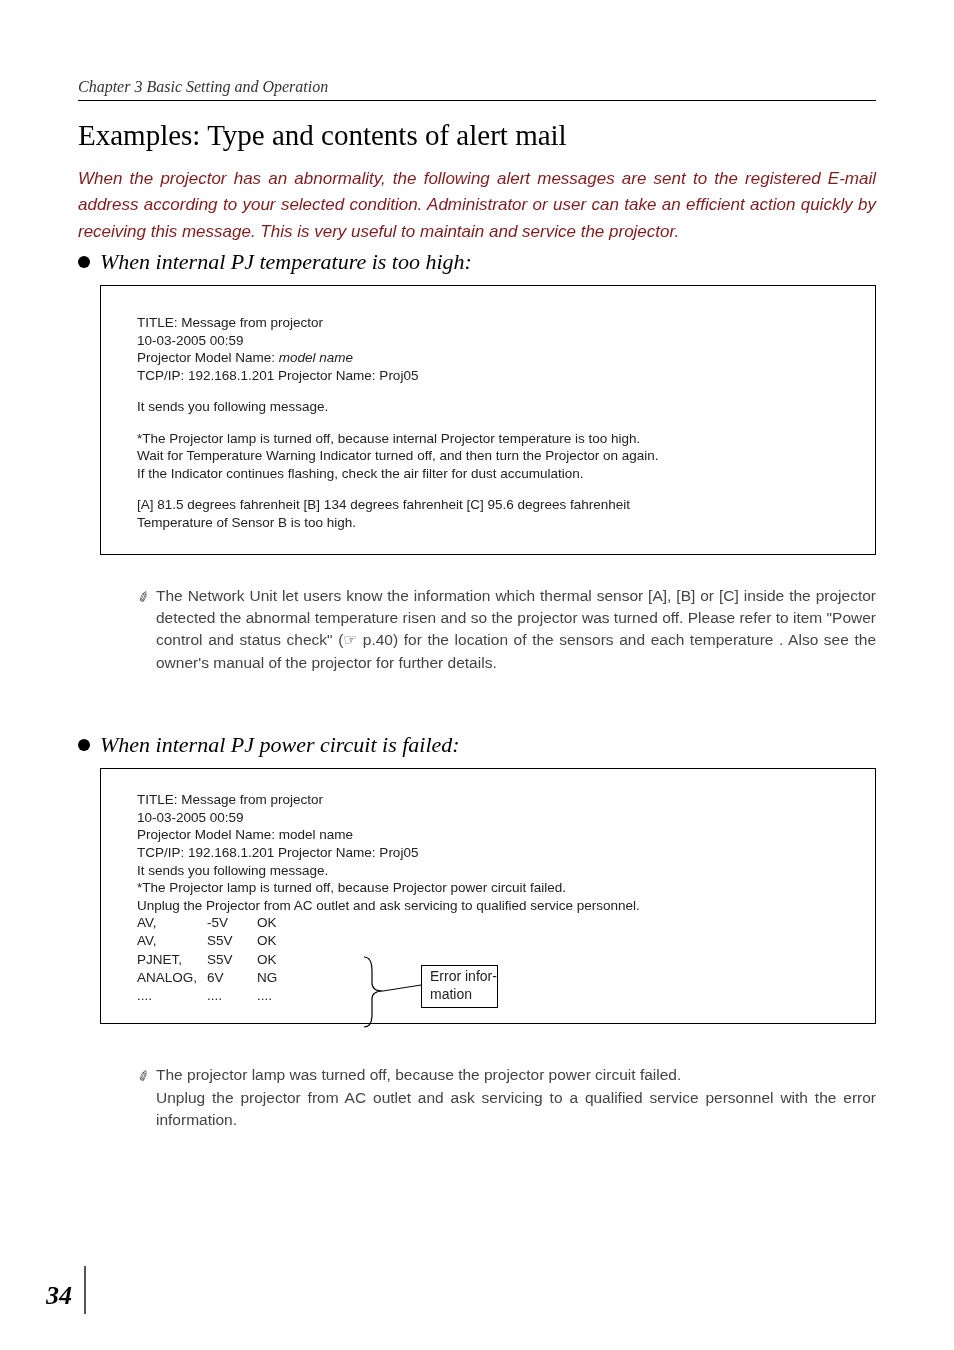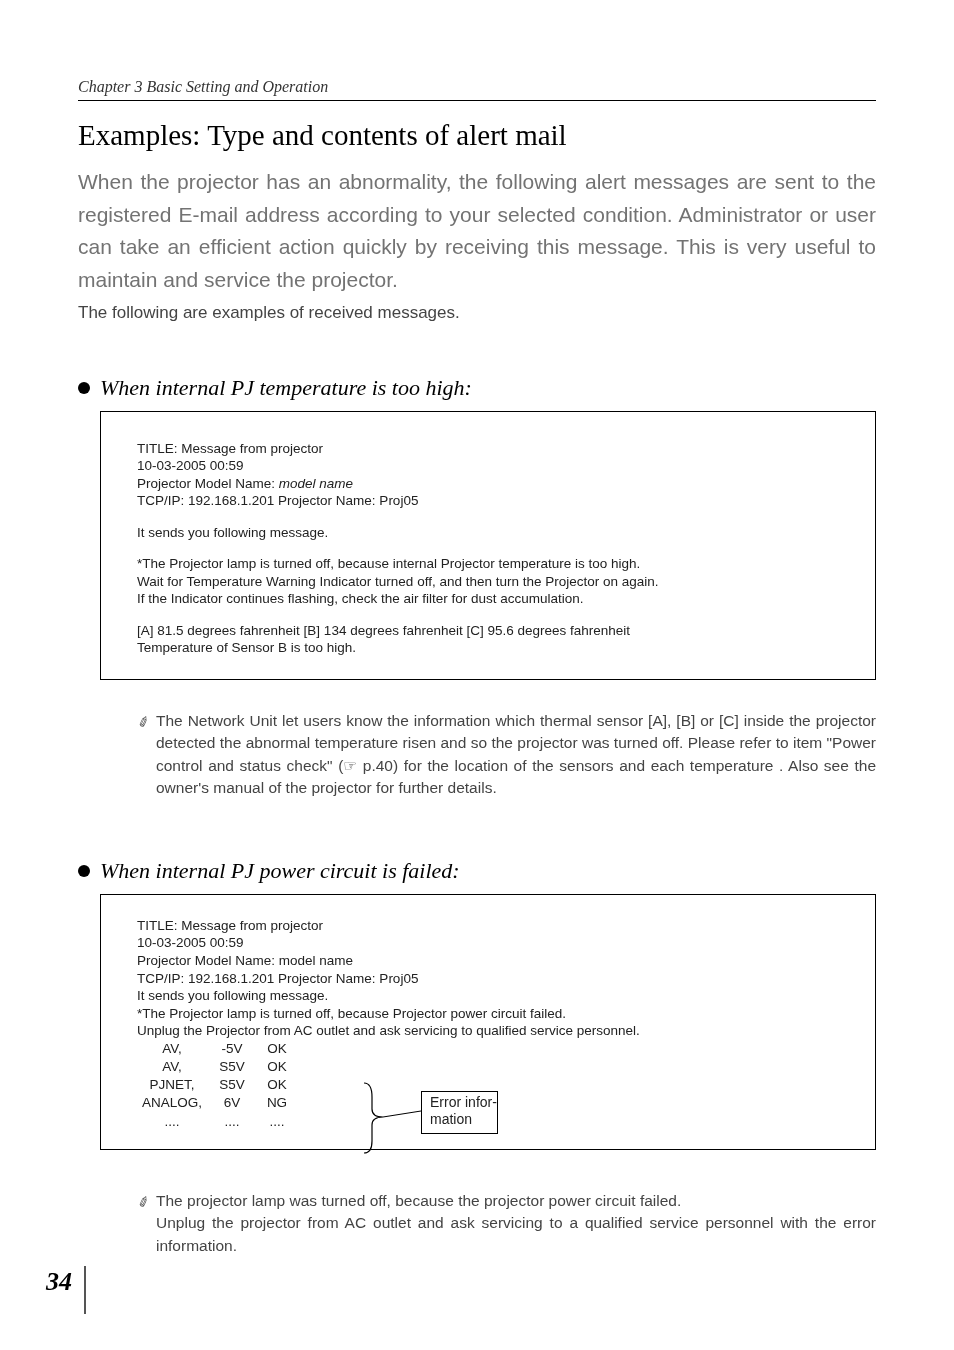--- a/index.html
+++ b/index.html
@@ -24,25 +24,26 @@
     padding-bottom: 4px;
     margin-bottom: 18px;
   }
   .main-title {
     font-family: Georgia, "Times New Roman", serif;
     font-size: 29px;
     font-weight: 400;
     margin-bottom: 14px;
   }
   .intro-para {
-    font-size: 21px;
+    font-size: 17px;
     line-height: 1.55;
     text-align: justify;
-    color: #737373;
+    color: #7f1d1d;
     margin-bottom: 4px;
+    font-style: italic;
   }
   .following-line {
     font-size: 17px;
     line-height: 1.55;
     color: #444;
     margin-bottom: 48px;
   }
   .section-heading {
     font-family: Georgia, "Times New Roman", serif;
     font-size: 22px;
@@ -102,21 +103,20 @@
     line-height: 1.3;
     color: #222;
     margin-bottom: 40px;
     position: relative;
   }
   .power-table {
     display: grid;
     grid-template-columns: 70px 50px 40px;
     font-size: 13.5px;
     line-height: 1.35;
-    text-align: center;
   }
   .callout-wrap {
     position: absolute;
     left: 258px;
     top: 184px;
     width: 200px;
     height: 72px;
   }
   .callout-box {
     position: absolute;
@@ -129,21 +129,21 @@
     background: #fff;
   }
   .brace-svg {
     position: absolute;
     left: 0;
     top: 0;
   }
   .page-num {
     position: absolute;
     left: 46px;
-    bottom: 53px;
+    bottom: 39px;
     font-family: Georgia, "Times New Roman", serif;
     font-style: italic;
     font-weight: bold;
     font-size: 26px;
   }
   .page-num-bar {
     position: absolute;
     left: 84px;
     bottom: 36px;
     width: 2px;
@@ -153,21 +153,20 @@
 </style>
 </head>
 <body>
 
 <div class="page">
   <div class="chapter-header">Chapter 3 Basic Setting and Operation</div>
 
   <h1 class="main-title">Examples: Type and contents of alert mail</h1>
 
   <p class="intro-para">When the projector has an abnormality, the following alert messages are sent to the registered E-mail address according to your selected condition. Administrator or user can take an efficient action quickly by receiving this message. This is very useful to maintain and service the projector.</p>
-  <p class="following-line">The following are examples of received messages.</p>
 
   <h2 class="section-heading">
     <span class="bullet"></span>
     <span>When internal PJ temperature is too high:</span>
   </h2>
 
   <div class="msg-box">
     <div class="header-block">
       <div>TITLE: Message from projector</div>
       <div>10-03-2005 00:59</div>

